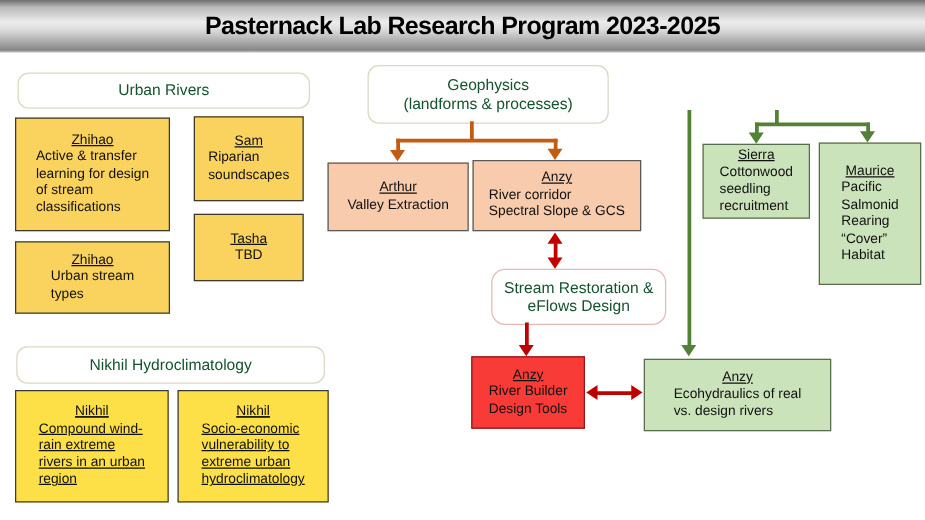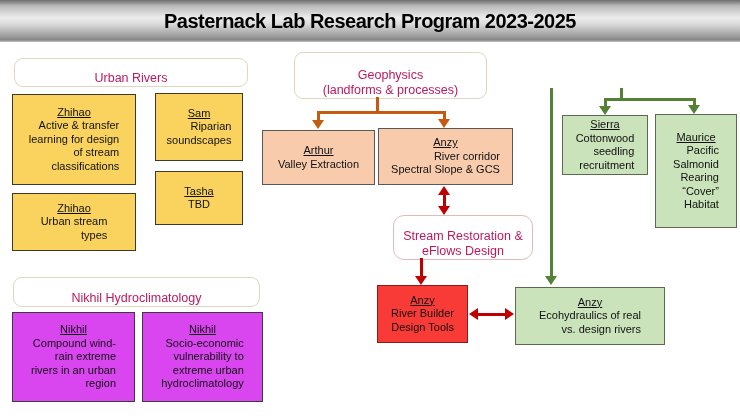--- a/index.html
+++ b/index.html
@@ -10,35 +10,35 @@
   
   .title-bar {
     position:absolute; left:0; top:0; width:740px; height:42px;
     background:linear-gradient(180deg,#6e6e6e 0%,#b9b9b9 14%,#ececec 42%,#dddddd 56%,#a6a6a6 82%,#878787 95%,#c2c2c2 100%);
     display:flex; align-items:center; justify-content:center;
   }
   .title-text { font-size:20px; font-weight:800; letter-spacing:-0.5px; color:#000; }
   
   .hdr {
     position:absolute; background:#fff; border:1px solid #ddd7c2; border-radius:9px;
-    display:flex; align-items:flex-end; justify-content:center; text-align:center;
-    font-size:12.5px; line-height:15px; color:#be185d; white-space:pre-line;
+    display:flex; align-items:center; justify-content:center; text-align:center;
+    font-size:12.5px; line-height:15px; color:#14532d; white-space:pre-line;
   }
   .hdr.pink { border-color:#e6b9b9; border-radius:11px;margin-left:16px; }
   
   .box {
     position:absolute; display:flex; flex-direction:column; align-items:center; justify-content:center;
-    text-align:right; font-size:11px; line-height:13.5px; padding:19px 3px; box-sizing:border-box;
+    text-align:left; font-size:11px; line-height:13.5px; padding:19px 3px; box-sizing:border-box;
   }
   .box .name { text-decoration:underline; }
   .box .desc { white-space:pre-line; }
   .yellow { background:#fad35e; border:1.4px solid #3f3a28; }
   .peach  { background:#f8cbad; border:1.4px solid #595959; }
   .greenb { background:#cbe3ba; border:1.4px solid #5b6b4f; }
-  .blueb  { background:#d946ef; border:1.4px solid #3b3b3b; }
+  .blueb  { background:#fde047; border:1.4px solid #3b3b3b;text-decoration:underline; }
   .redb   { background:#f93b38; border:1.4px solid #8b1a1a; }
   
   .ln { position:absolute; }
   .bo { background:#c55a11; } .bg2 { background:#538135; } .br { background:#c00000; }
   .o { color:#c55a11; } .g { color:#538135; } .r { color:#c00000; }
   .ah { position:absolute; width:0; height:0; }
   .ah-down  { border-left:6px solid transparent; border-right:6px solid transparent; border-top:9px solid; }
   .ah-up    { border-left:6px solid transparent; border-right:6px solid transparent; border-bottom:9px solid; }
   .ah-left  { border-top:6px solid transparent; border-bottom:6px solid transparent; border-right:9px solid; }
   .ah-right { border-top:6px solid transparent; border-bottom:6px solid transparent; border-left:9px solid; }

